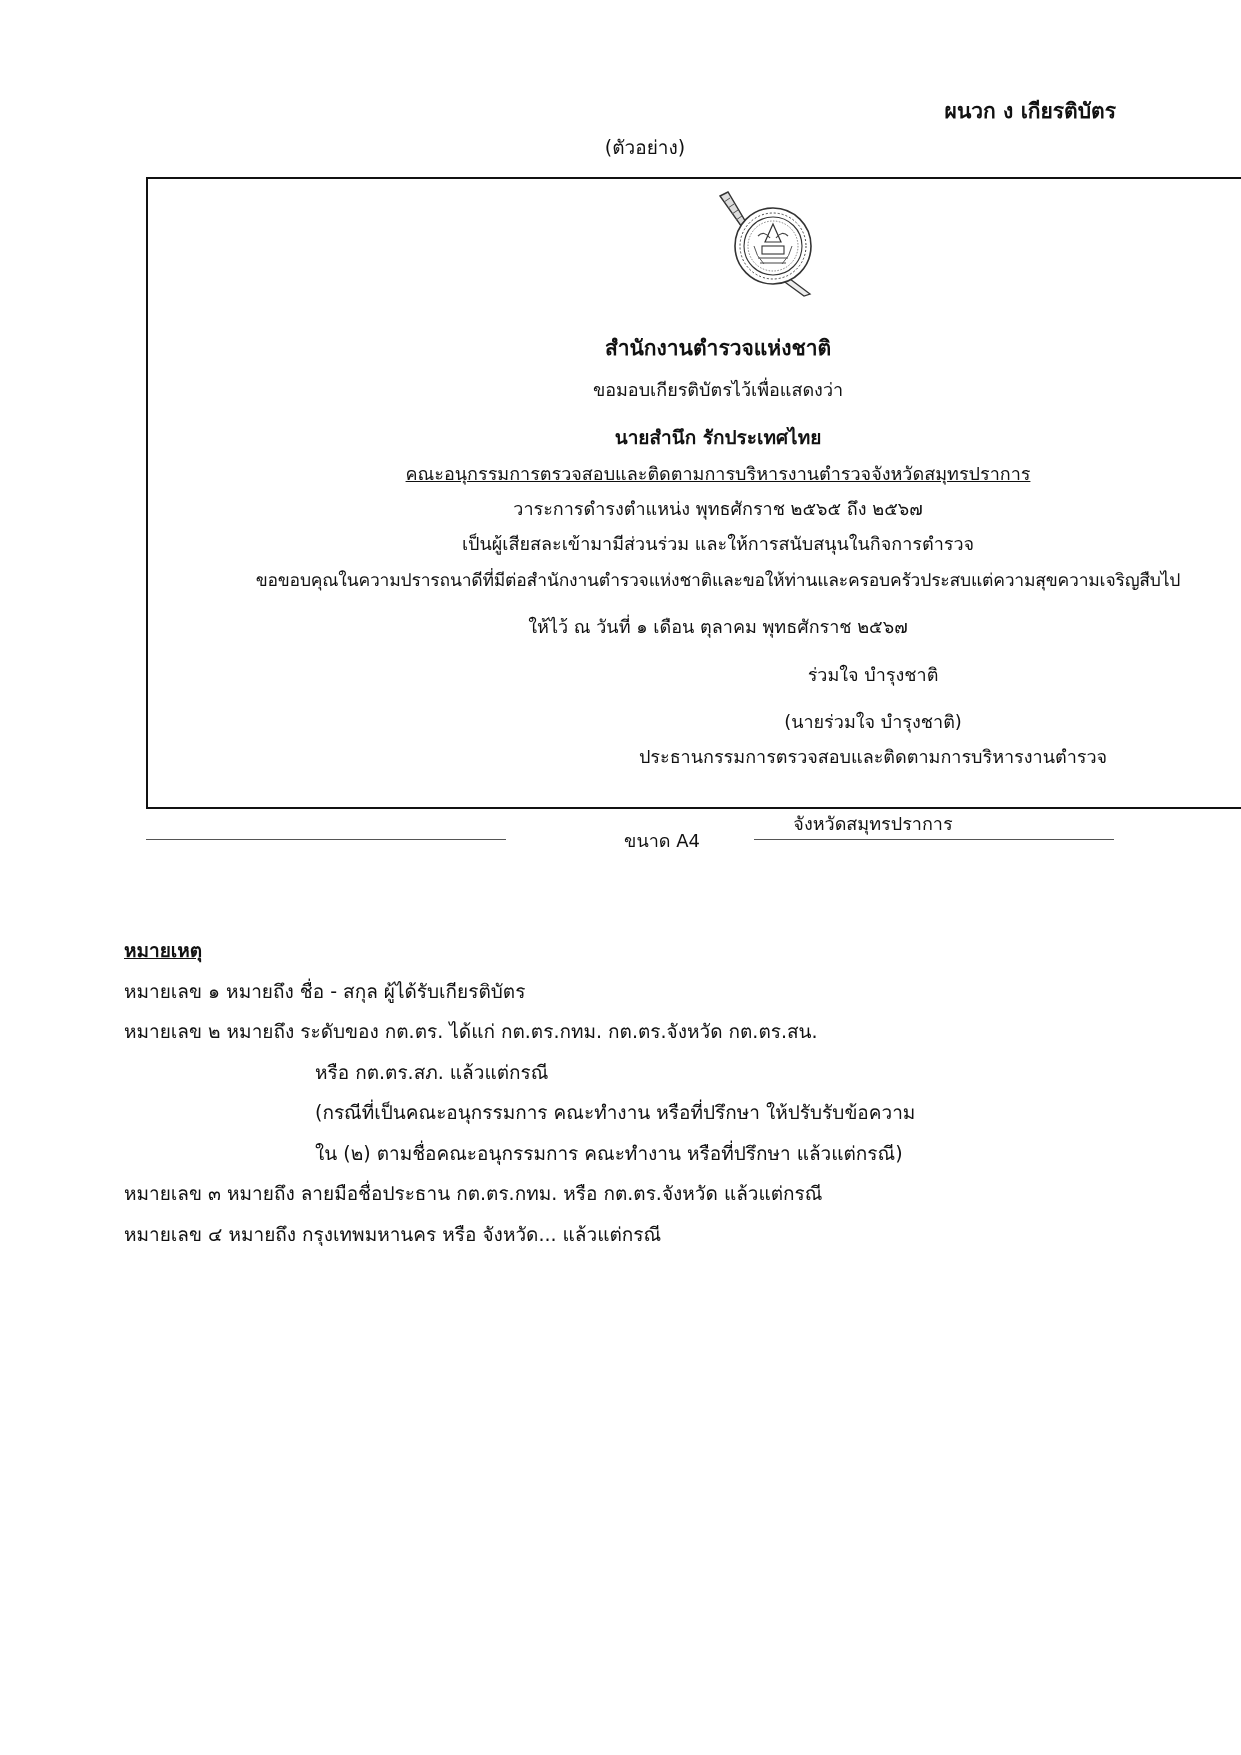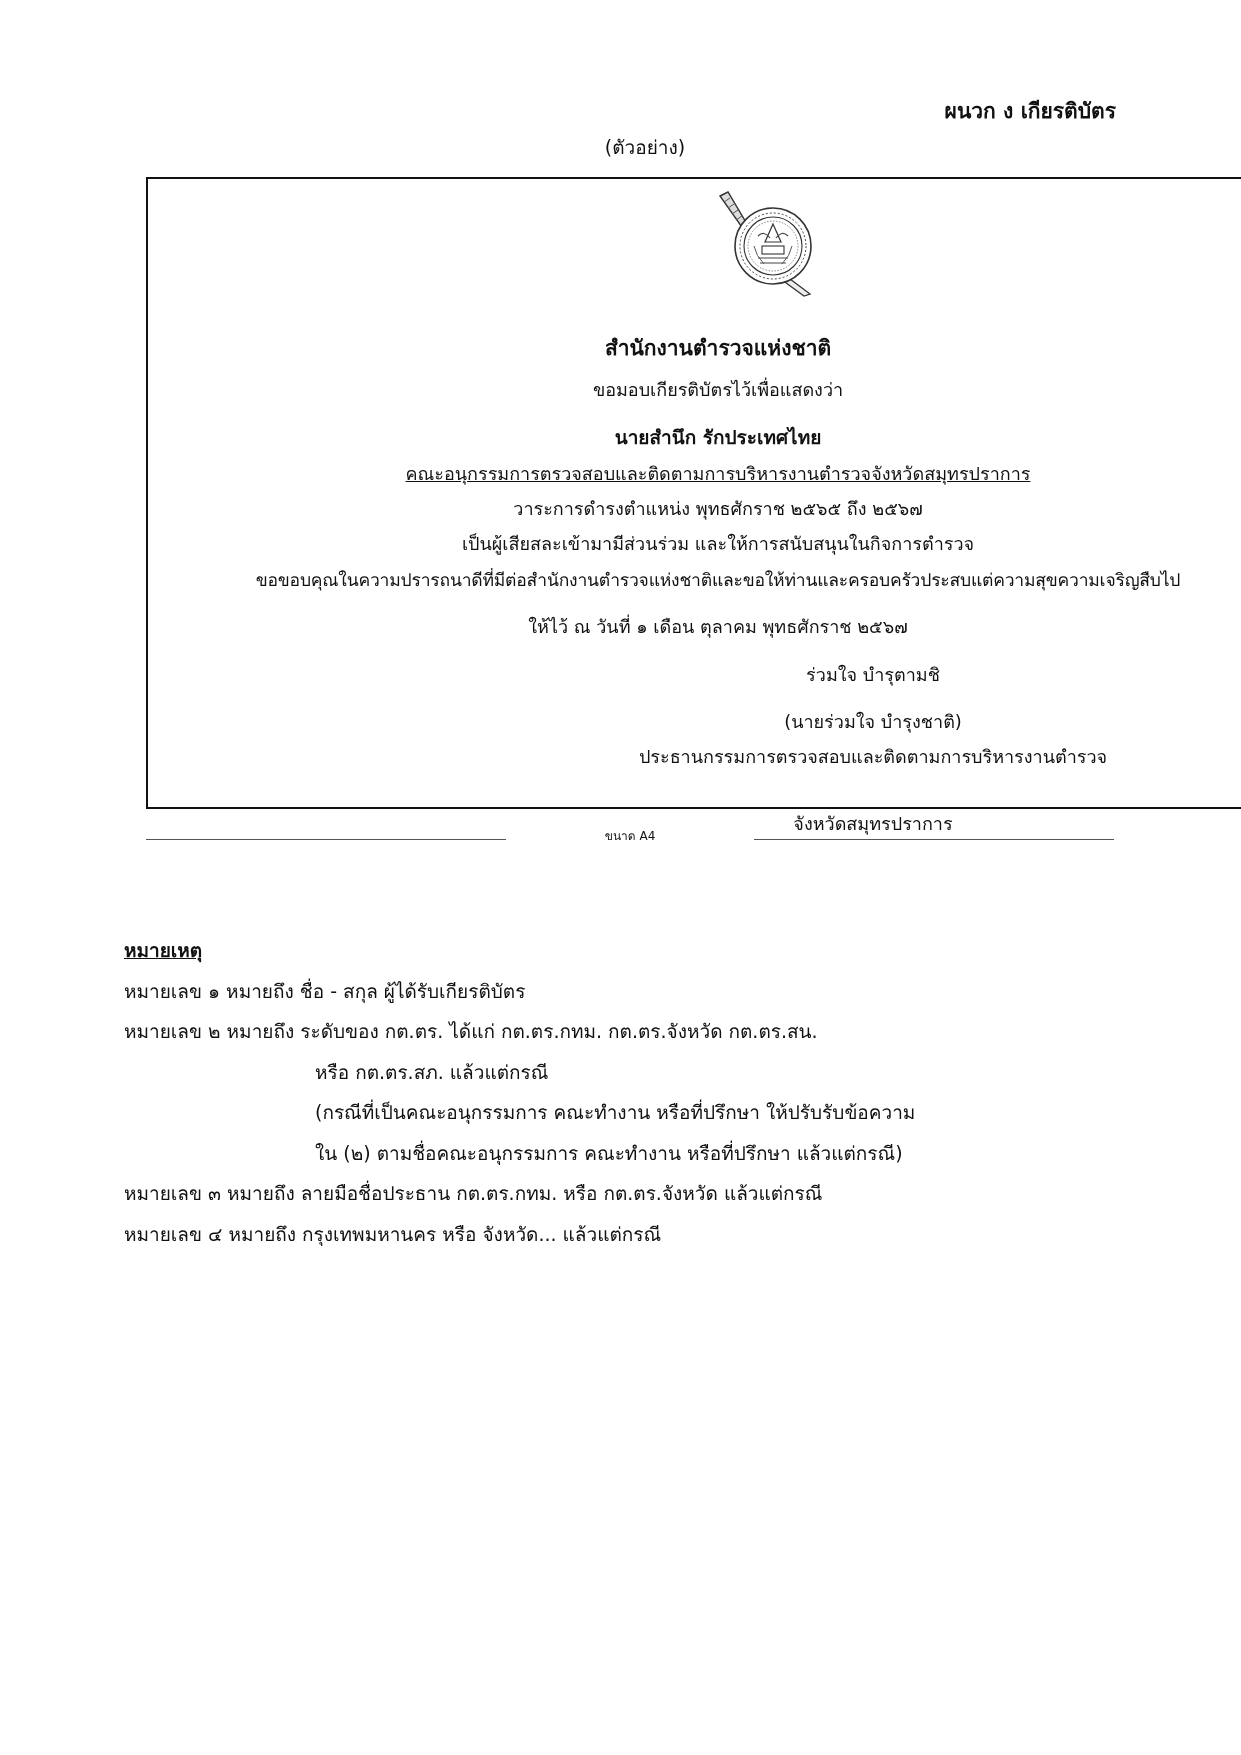--- a/index.html
+++ b/index.html
@@ -32,21 +32,21 @@
   .cert-line4 { top: 387px; font-size: 17.5px; letter-spacing: -0.2px; }
   .cert-date { top: 433px; }
   .sig-block { left: 490px; width: 470px; text-align: center; font-size: 18px; }
   .sig-name { top: 481px; }
   .sig-fullname { top: 528px; }
   .sig-position1 { top: 563px; }
   .sig-position2 { top: 598px; margin-top: 32px; }
   .size-rule { top: 839px; height: 0; border-top: 1.5px solid #555555; }
   .size-rule-left { left: 146px; width: 360px; }
   .size-rule-right { left: 754px; width: 360px; }
-  .size-label { left: 560px; width: 140px; text-align: center; top: 826px; font-size: 12px; }
+  .size-label { left: 560px; width: 140px; text-align: right; top: 826px; font-size: 18px; }
   .notes { left: 124px; top: 930px; font-size: 19px; line-height: 40.5px; }
   .notes-heading { font-weight: bold; text-decoration: underline; }
   .note-row { white-space: nowrap; }
   .note-indent { padding-left: 191px; }
 </style>
 </head>
 <body>
 
 <div class="abs appendix-title">ผนวก ง เกียรติบัตร</div>
 <div class="abs example-label">(ตัวอย่าง)</div>
@@ -73,21 +73,21 @@
 
   <div class="abs center-line cert-title">สำนักงานตำรวจแห่งชาติ</div>
   <div class="abs center-line cert-intro">ขอมอบเกียรติบัตรไว้เพื่อแสดงว่า</div>
   <div class="abs center-line cert-name">นายสำนึก  รักประเทศไทย</div>
   <div class="abs center-line cert-line1">คณะอนุกรรมการตรวจสอบและติดตามการบริหารงานตำรวจจังหวัดสมุทรปราการ</div>
   <div class="abs center-line cert-line2">วาระการดำรงตำแหน่ง พุทธศักราช ๒๕๖๕ ถึง ๒๕๖๗</div>
   <div class="abs center-line cert-line3">เป็นผู้เสียสละเข้ามามีส่วนร่วม และให้การสนับสนุนในกิจการตำรวจ</div>
   <div class="abs center-line cert-line4">ขอขอบคุณในความปรารถนาดีที่มีต่อสำนักงานตำรวจแห่งชาติและขอให้ท่านและครอบครัวประสบแต่ความสุขความเจริญสืบไป</div>
   <div class="abs center-line cert-date">ให้ไว้ ณ วันที่ ๑ เดือน ตุลาคม พุทธศักราช ๒๕๖๗</div>
 
-  <div class="abs sig-block sig-name">ร่วมใจ  บำรุตามชิ</div>
+  <div class="abs sig-block sig-name">ร่วมใจ  บำรุงชาติ</div>
   <div class="abs sig-block sig-fullname">(นายร่วมใจ  บำรุงชาติ)</div>
   <div class="abs sig-block sig-position1">ประธานกรรมการตรวจสอบและติดตามการบริหารงานตำรวจ</div>
   <div class="abs sig-block sig-position2">จังหวัดสมุทรปราการ</div>
 </div>
 
 <div class="abs size-rule size-rule-left"></div>
 <div class="abs size-label">ขนาด A4</div>
 <div class="abs size-rule size-rule-right"></div>
 
 <div class="abs notes">

